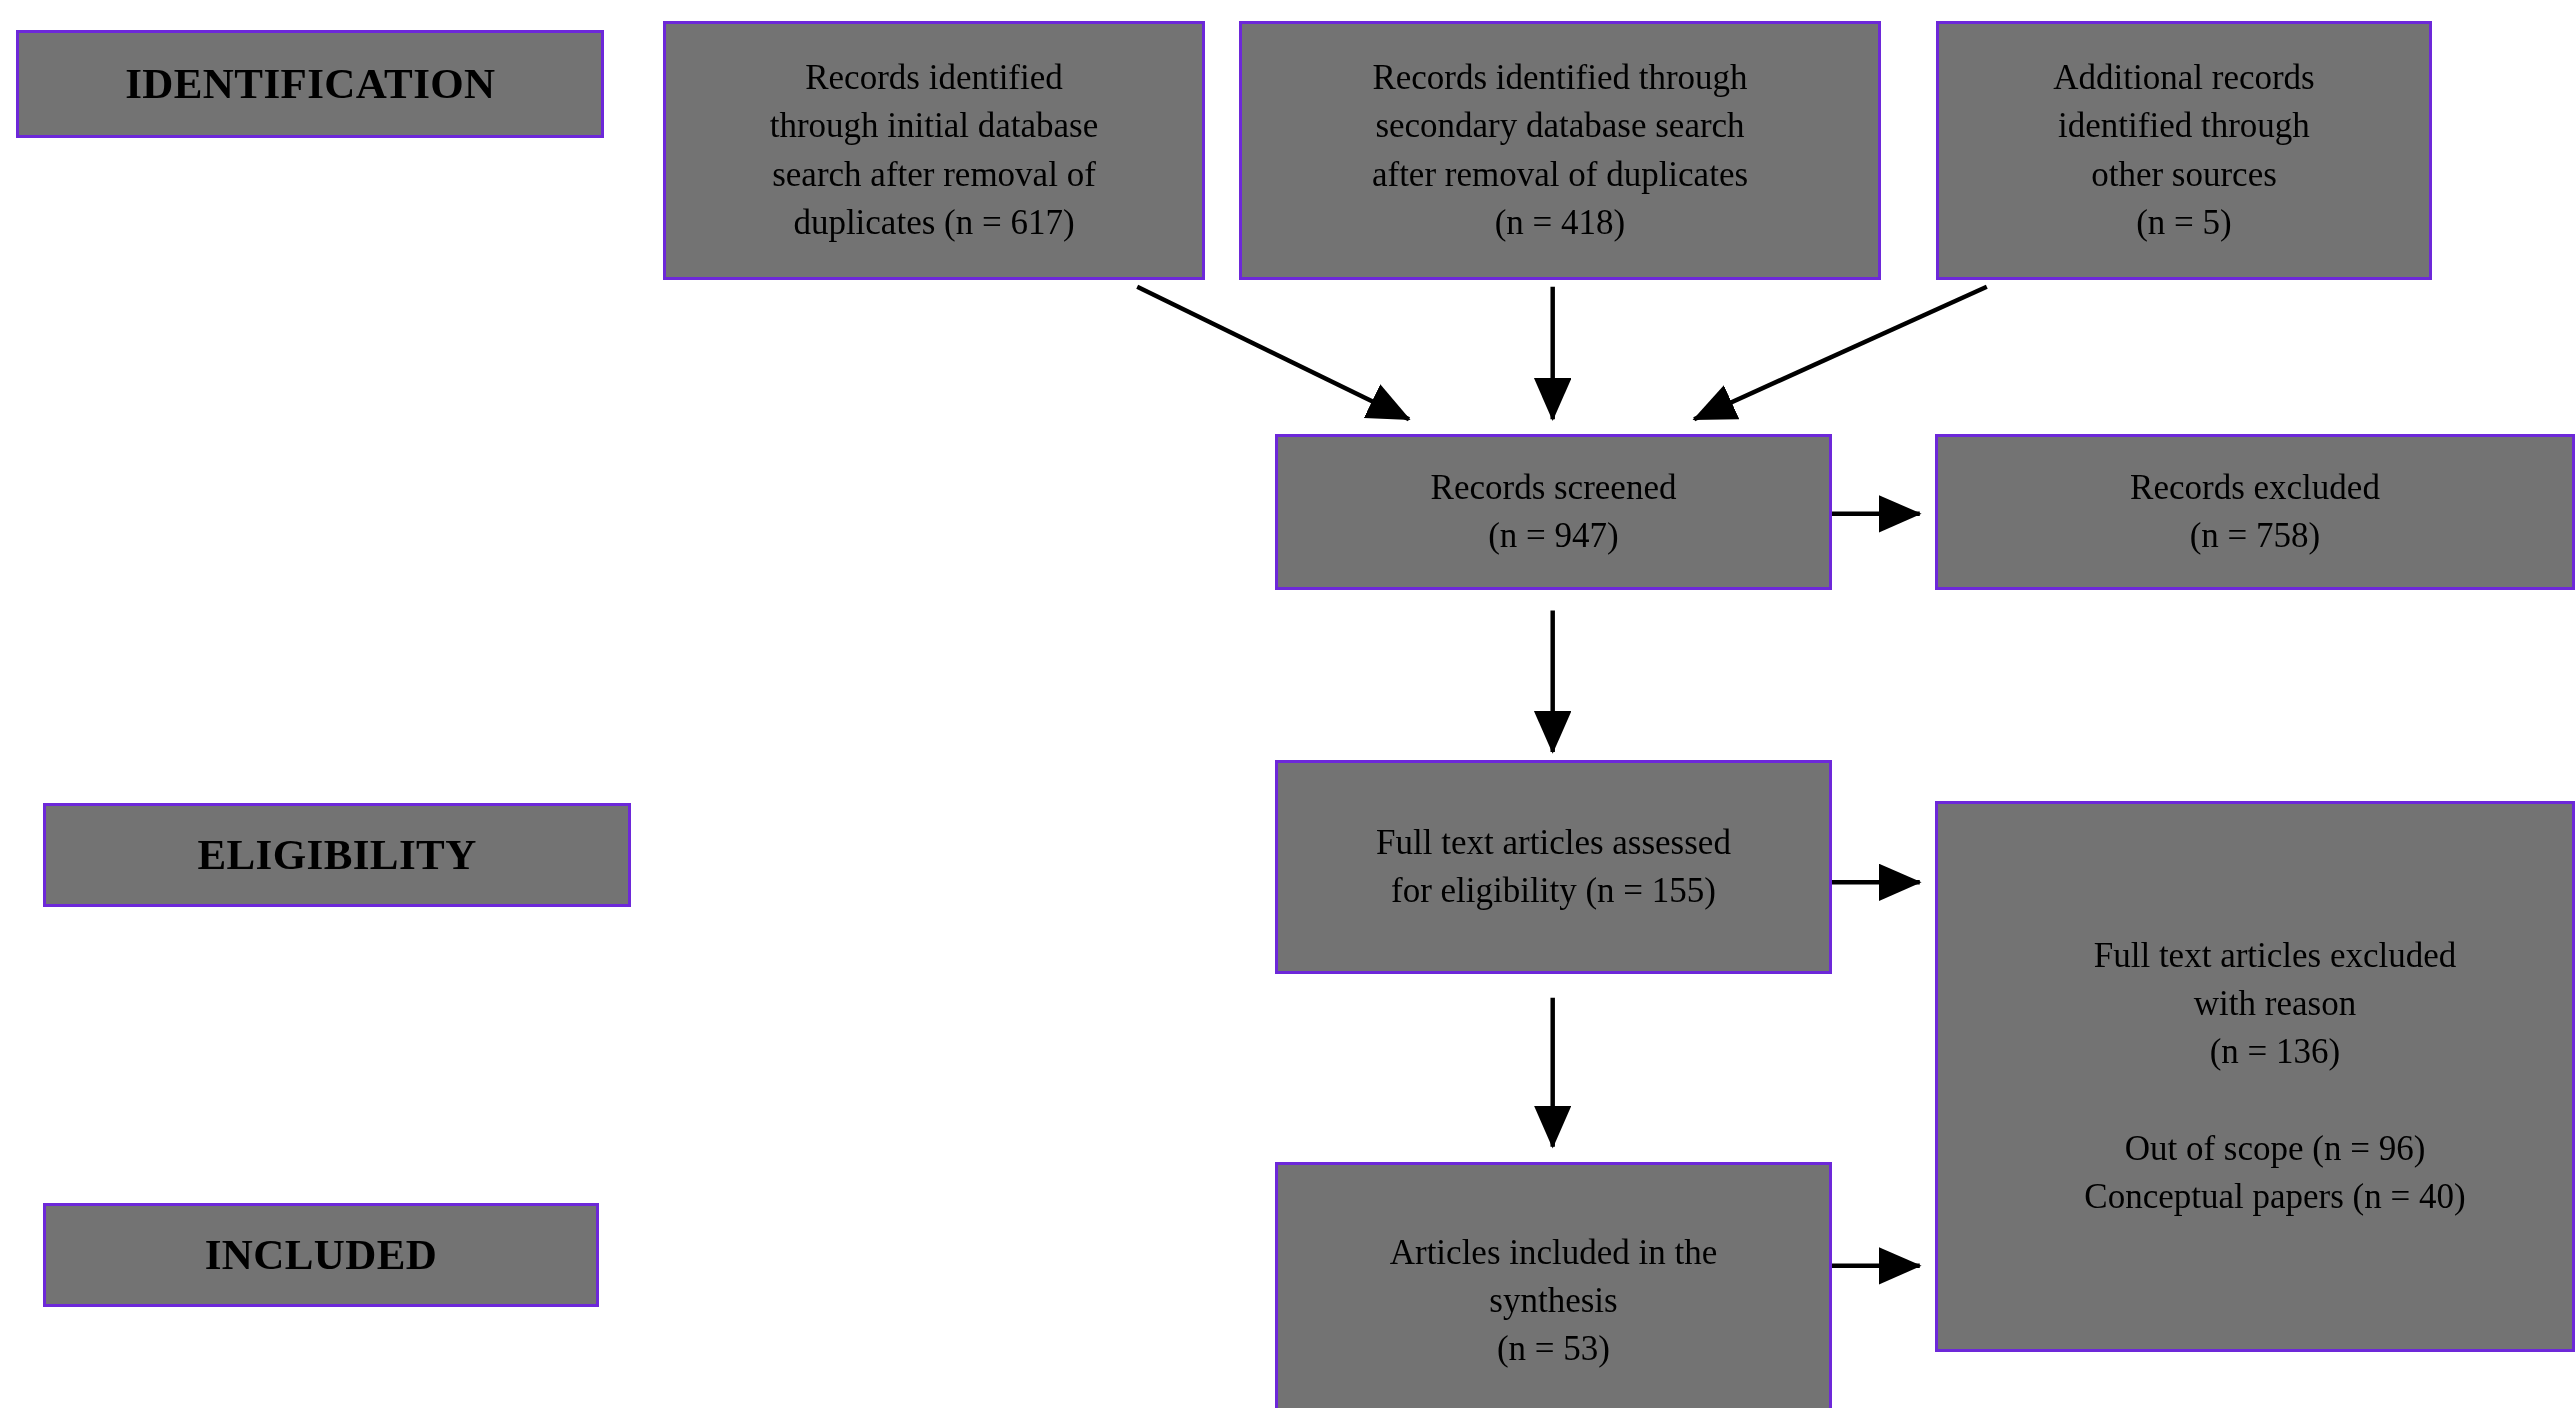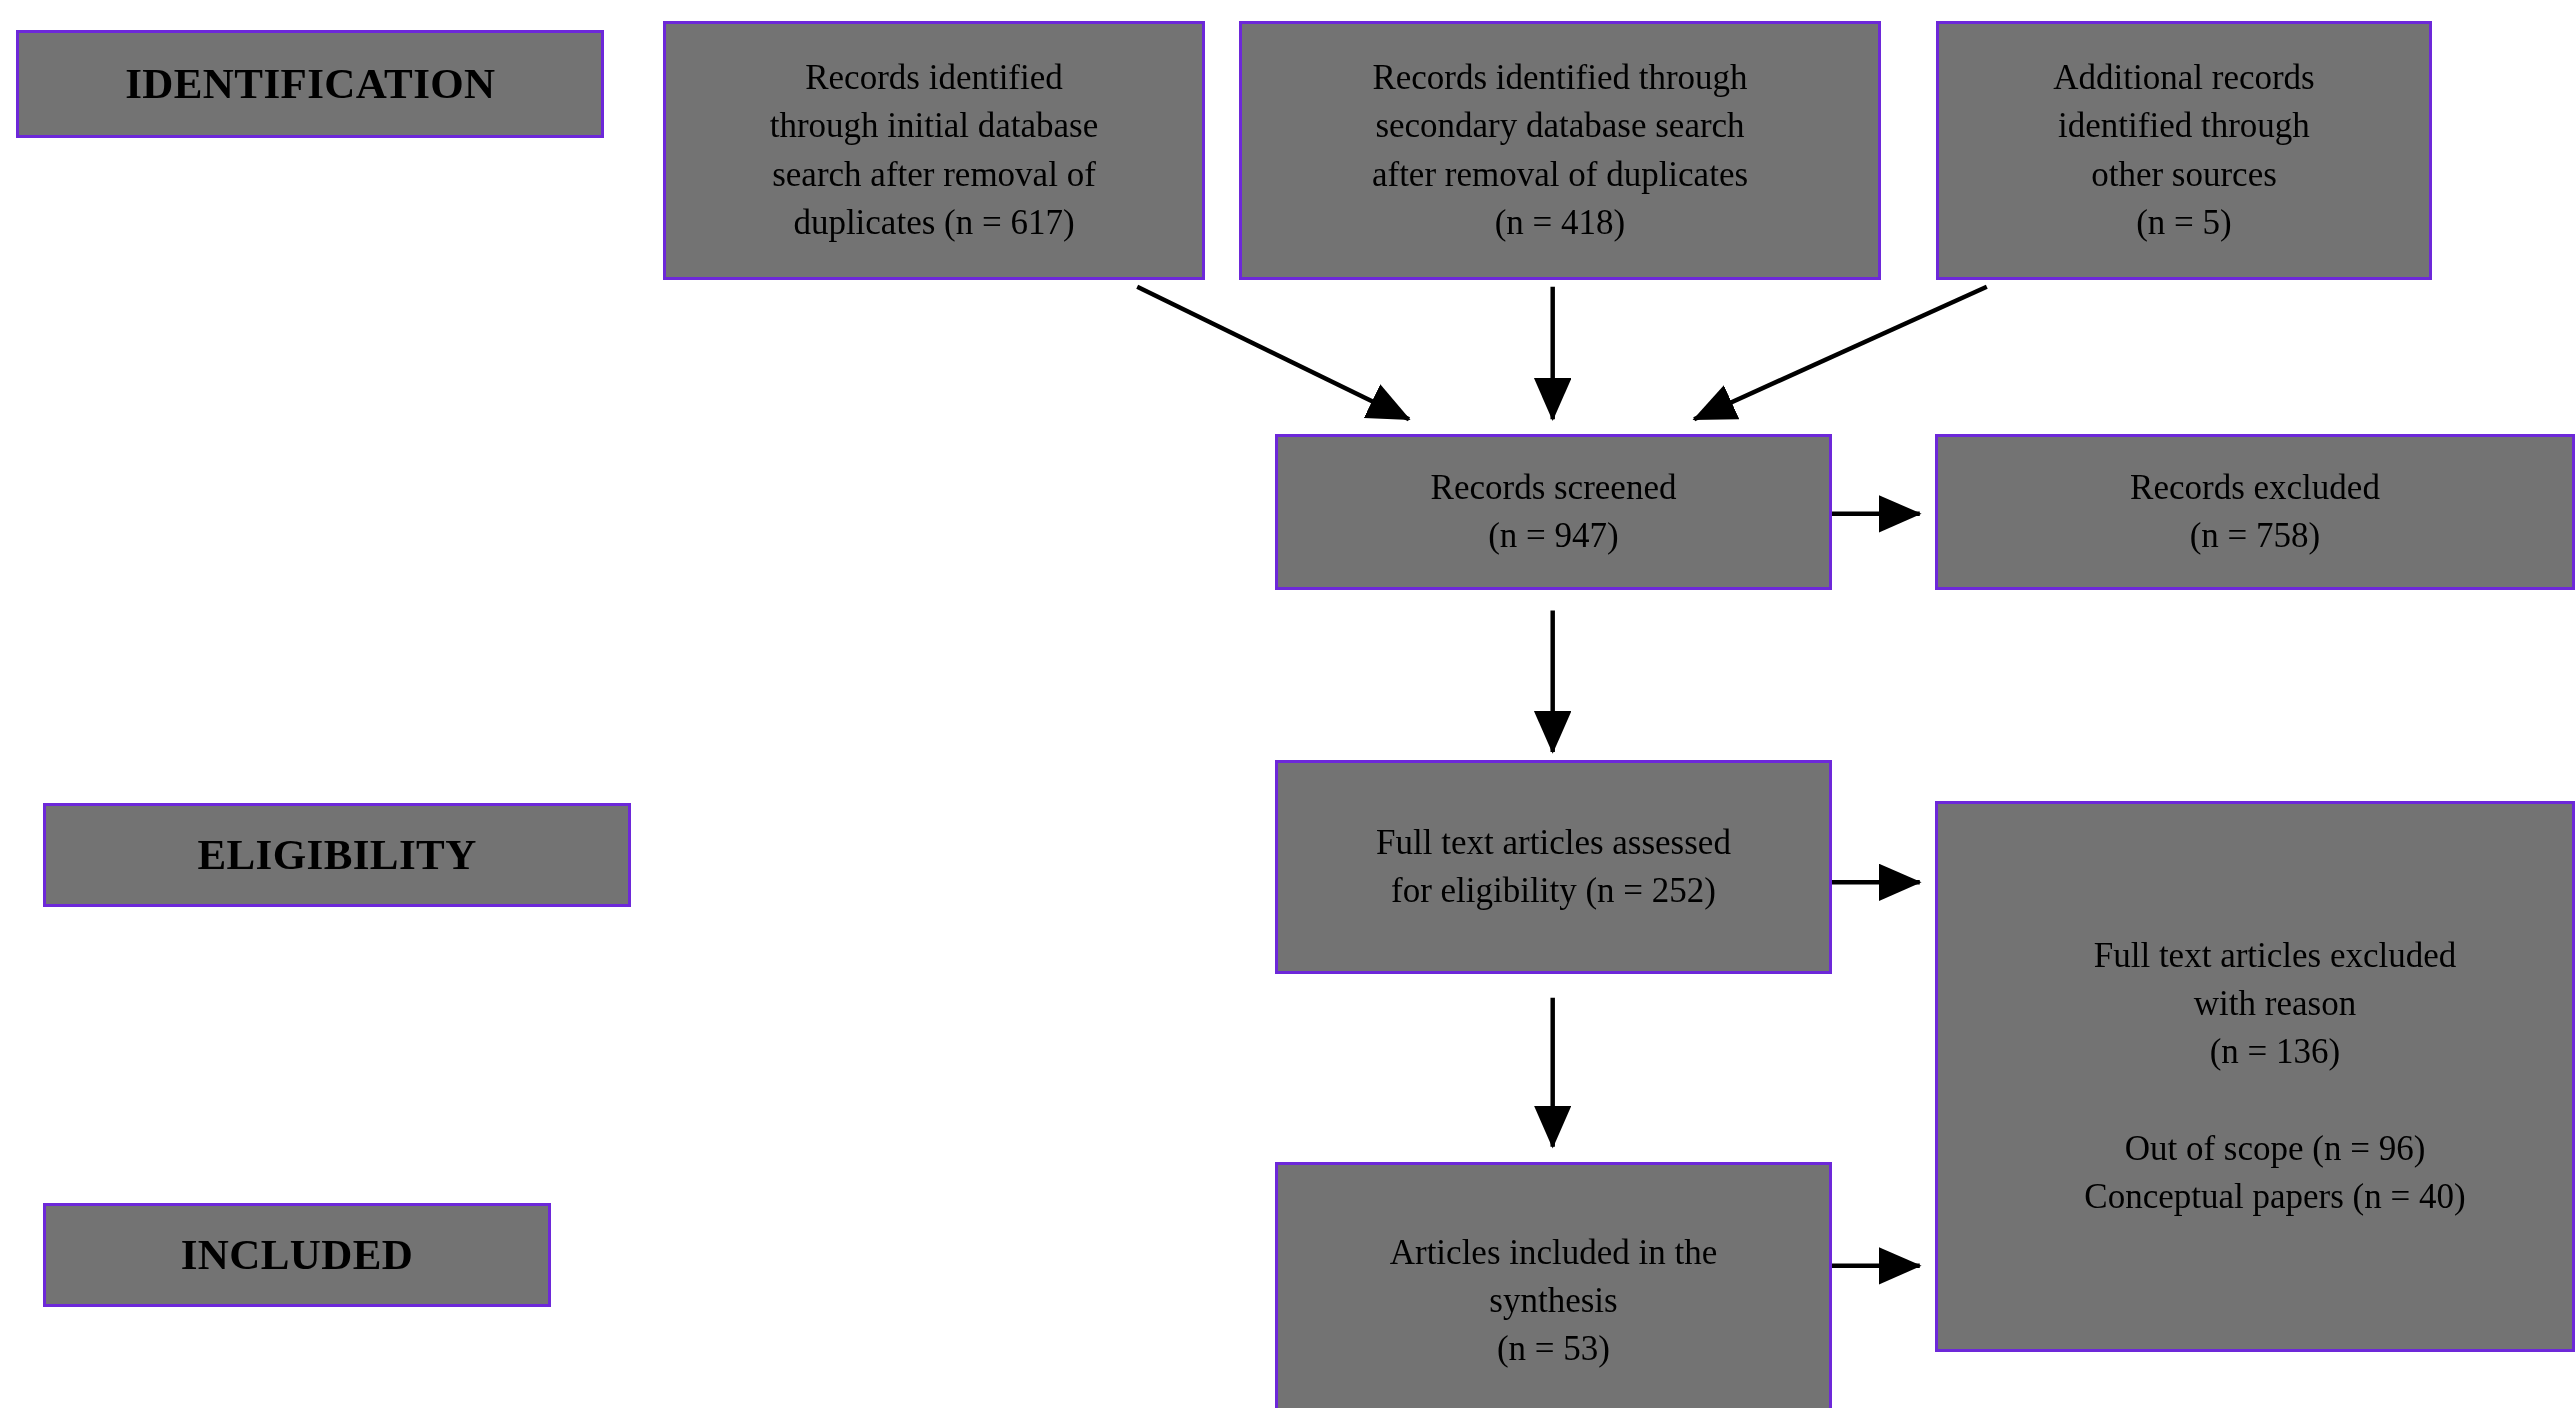--- a/index.html
+++ b/index.html
@@ -107,21 +107,21 @@
 
   <div class="box stage-box" style="left:16.4px; top:30px; width:588px; height:108px;">
     <span class="txt">IDENTIFICATION</span>
   </div>
 
 
   <div class="box stage-box" style="left:43px; top:803px; width:588px; height:104px;">
     <span class="txt">ELIGIBILITY</span>
   </div>
 
-  <div class="box stage-box" style="left:43px; top:1203px; width:508px; height:104px;">
+  <div class="box stage-box" style="left:43px; top:1203px; width:556px; height:104px;">
     <span class="txt">INCLUDED</span>
   </div>
 
   <div class="box content-box" style="left:663px; top:21px; width:542px; height:259px;">
     <span class="txt">Records identified
 through initial database
 search after removal of
 duplicates (n = 617)</span>
   </div>
 
@@ -144,21 +144,21 @@
 (n = 947)</span>
   </div>
 
   <div class="box content-box" style="left:1935px; top:434px; width:640px; height:156px;">
     <span class="txt">Records excluded
 (n = 758)</span>
   </div>
 
   <div class="box content-box" style="left:1275px; top:760px; width:557px; height:214px;">
     <span class="txt">Full text articles assessed
-for eligibility (n = 252)</span>
+for eligibility (n = 155)</span>
   </div>
 
   <div class="box content-box" style="left:1935px; top:801px; width:640px; height:551px;padding-left:40px;">
     <span class="txt">Full text articles excluded
 with reason
 (n = 136)
 
 Out of scope (n = 96)
 Conceptual papers (n = 40)</span>
   </div>

